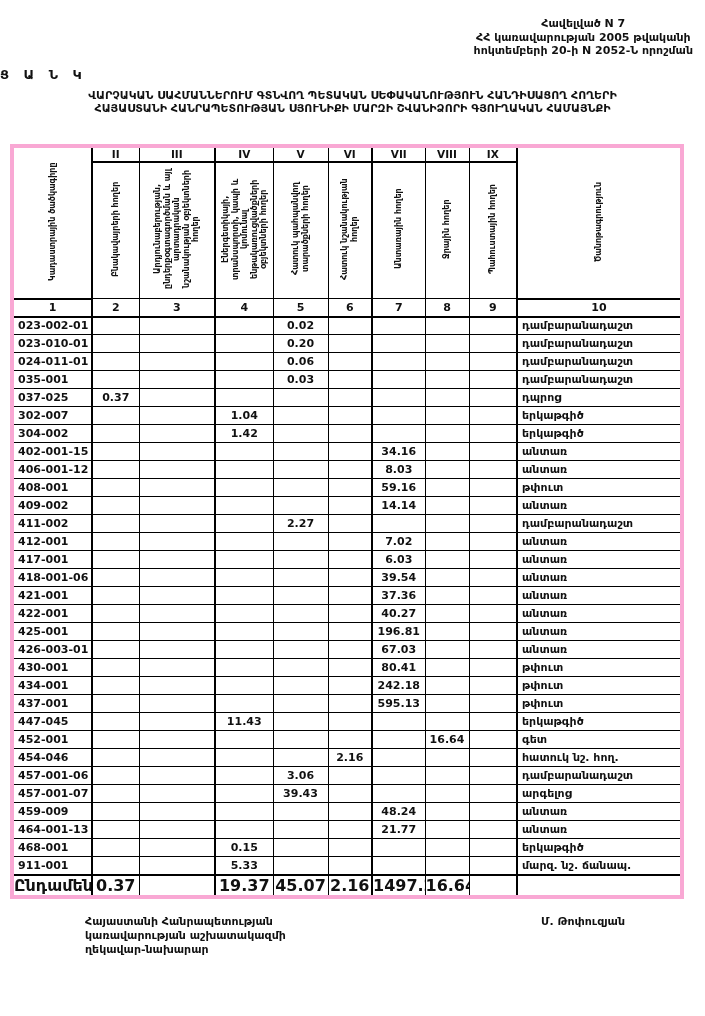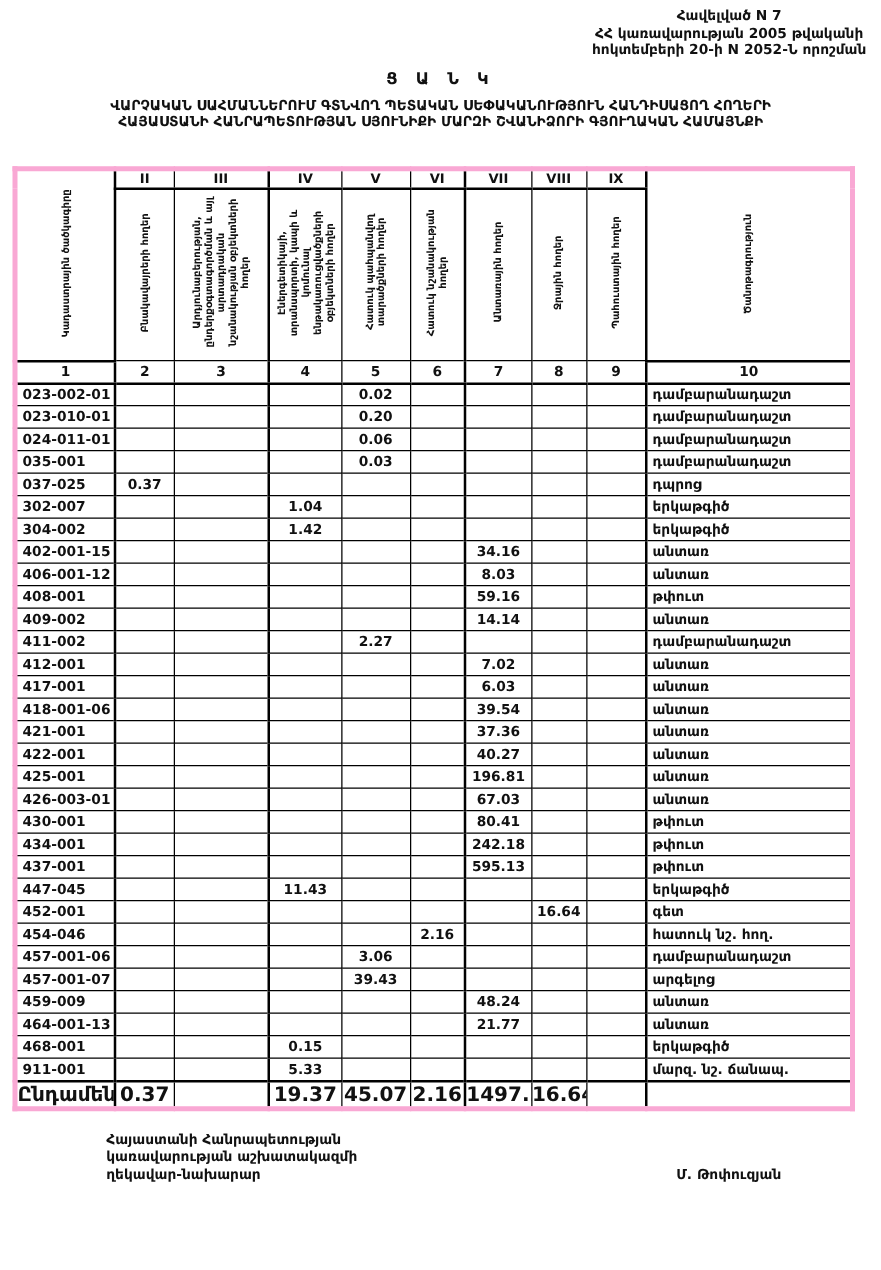--- a/index.html
+++ b/index.html
@@ -9,30 +9,30 @@
     font-family: "DejaVu Sans", sans-serif;
     color: #111;
     position: relative;
     overflow: hidden;
   }
   .page { width: 705px; height: 1016px; padding-top: 6px; }
 
   
   .appendix {
     width: fit-content;
-    margin: 0 12px 0 auto;
+    margin: 11px 12px 0 auto;
     text-align: center;
     font-size: 11px;
     font-weight: bold;
     line-height: 13.5px;
   }
 
   
   .doc-heading {
-    text-align: center;
+    text-align: left;
     font-size: 13px;
     font-weight: bold;
     letter-spacing: 5px;
     margin-top: 9px;
   }
   .title-block {
     text-align: center;
     font-size: 11px;
     font-weight: bold;
     line-height: 13px;
@@ -71,21 +71,21 @@
   td.code { text-align: left; padding-left: 4px; }
   td.val  { text-align: center; }
   td.note { text-align: left; padding-left: 4px; }
   tr.total-row td { border-top: 2px solid #000; border-bottom: 2px solid #000; height: 19px; }
   tr.total-row td.code { text-align: center; padding-left: 0; }
 
   
   .footer {
     display: flex;
     justify-content: space-between;
-    align-items: flex-end;
+    align-items: flex-start;
     padding: 0 80px 0 85px;
     margin-top: 16px;
     font-size: 11px;
     font-weight: bold;
     line-height: 14px;
   }
   .signature { white-space: nowrap; }
 </style>
 </head>
 <body>

